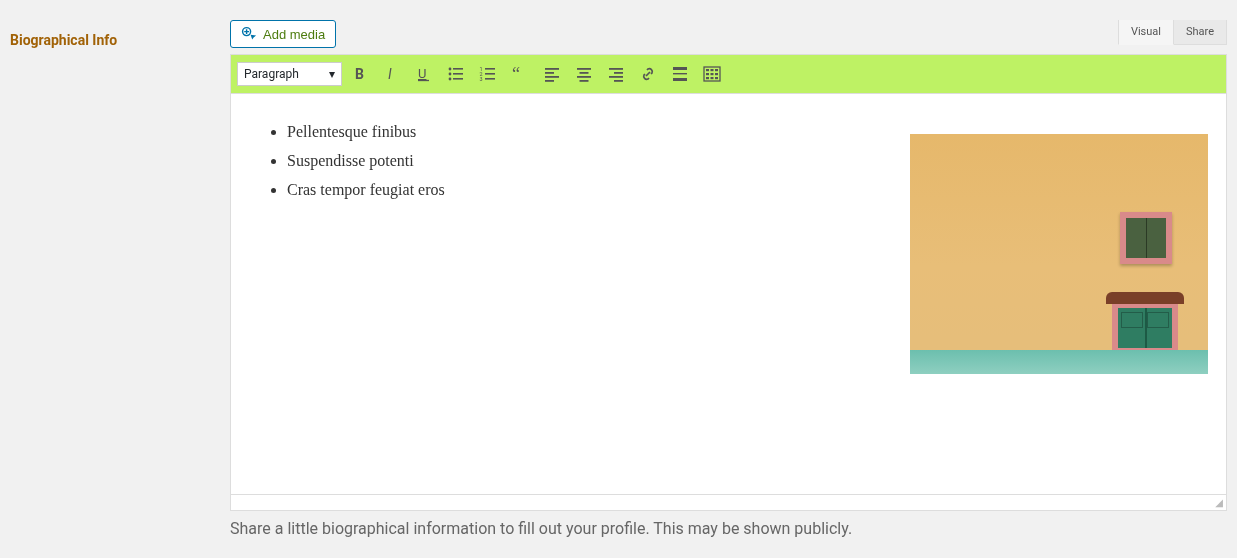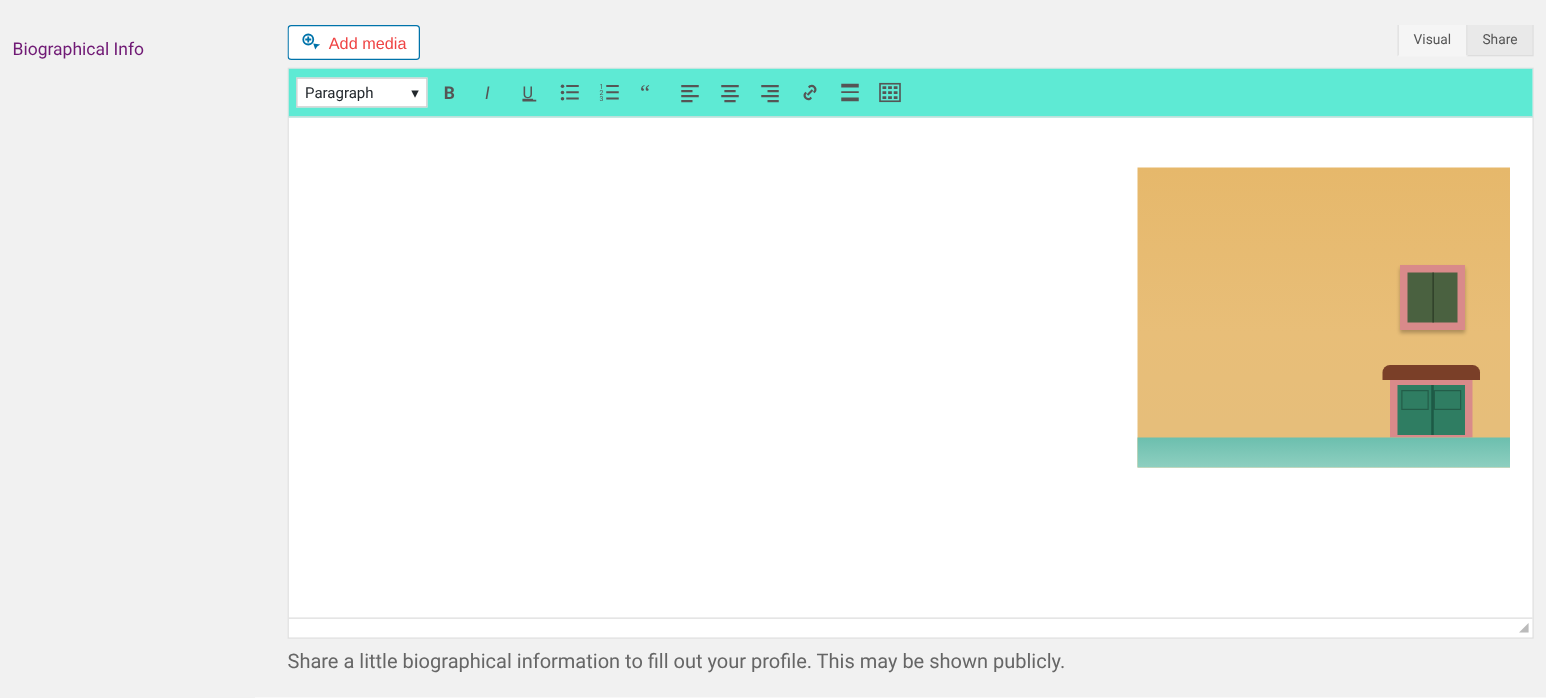--- a/index.html
+++ b/index.html
@@ -9,34 +9,34 @@
       color: #23282d;
       background: #f1f1f1;
       width: 1237px;
       height: 558px;
       overflow: hidden;
     }
     .row { display: flex; padding: 20px 10px 0 10px; }
     .label-col {
       width: 220px;
       flex-shrink: 0;
-      font-weight: 400;
+      font-weight: 700;
       font-size: 14px;
-      color: #701a75;
+      color: #a16207;
       padding-top: 12px;
     }
     .field-col { flex: 1; min-width: 0; }
 
     .add-media-btn {
       display: inline-flex;
       align-items: center;
       padding: 3px 10px;
       border: 1px solid #0073aa;
       background: #fff;
-      color: #ef4444;
+      color: #4d7c0f;
       border-radius: 3px;
       font-size: 13px;
       cursor: pointer;
       height: 28px;
     }
     .add-media-btn svg { margin-right: 6px; }
 
     .editor-tabs {
       float: right;
       display: flex;
@@ -60,21 +60,21 @@
 
     .topbar { margin-bottom: 6px; overflow: hidden; }
 
     .editor-container {
       border: 1px solid #ddd;
       background: #fff;
       clear: both;
     }
 
     .toolbar {
-      background: #5eead4;
+      background: #bef264;
       border-bottom: 1px solid #ddd;
       padding: 5px 6px;
       display: flex;
       align-items: center;
       gap: 4px;
     }
 
     .format-select {
       display: inline-flex;
       align-items: center;
@@ -309,20 +309,25 @@
             <div class="door-inner">
               <div class="door-split"></div>
               <div class="door-panel-l"></div>
               <div class="door-panel-r"></div>
             </div>
           </div>
           <div class="ground"></div>
         </div>
 
         <div class="p2-wrap">
+          <ul>
+            <li>Pellentesque finibus</li>
+            <li>Suspendisse potenti</li>
+            <li>Cras tempor feugiat eros</li>
+          </ul>
         </div>
       </div>
 
       <div class="resize-grip">◢</div>
     </div>
 
     <div class="desc">Share a little biographical information to fill out your profile. This may be shown publicly.</div>
 
   </div>
 </div>

